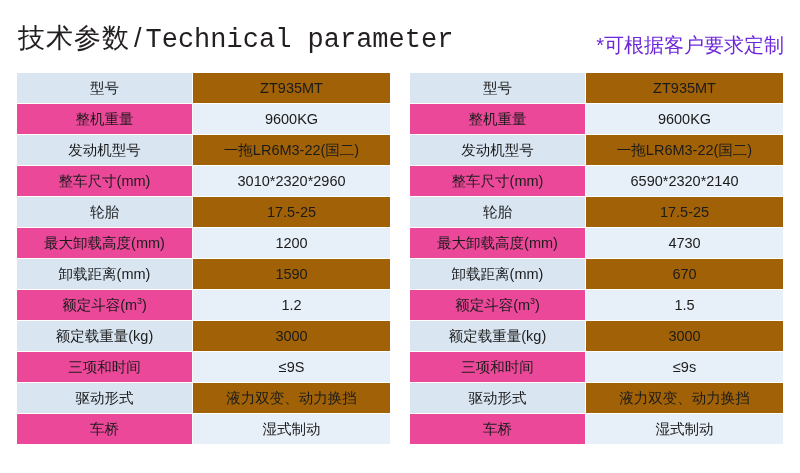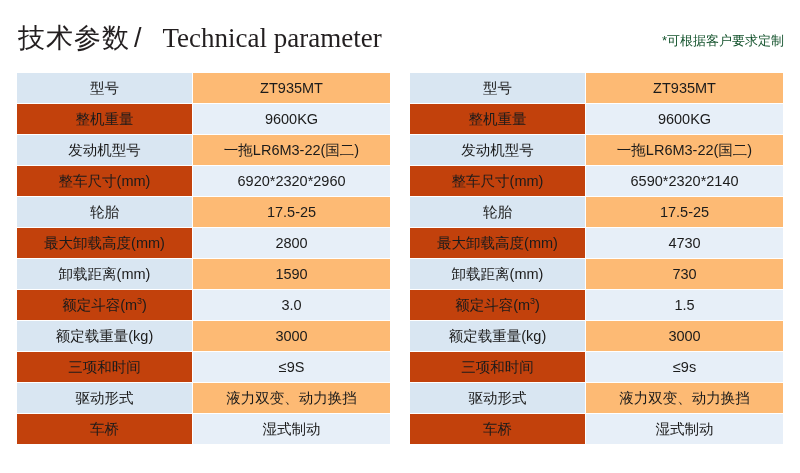--- a/index.html
+++ b/index.html
@@ -38,31 +38,30 @@
   }
   .title .cn {
     font-weight: normal;
     letter-spacing: 1px;
   }
   .title .slash {
     font-weight: normal;
     padding: 0 4px;
   }
   .title .en {
-    font-family: Liberation Serif, serif;
+    font-family: Liberation Mono, monospace;
     font-weight: normal;
     font-size: 27px;
-    margin-left: 17px;
   }
   .note {
     position: absolute;
     right: 16px;
     top: 14px;
-    font-size: 13px;
-    color: #14532d;
+    font-size: 20px;
+    color: #6d28d9;
     white-space: nowrap;
     margin-left: 12px;
   }
   .tables {
     position: absolute;
     left: 16px;
     top: 72px;
     width: 768px;
     display: flex;
     gap: 18px;
@@ -81,25 +80,25 @@
     padding: 0 2px;
     white-space: nowrap;
   }
   table.spec td.label {
     width: 47%;
     background: #d9e6f2;
     color: #1b1b1b;
   }
   table.spec td.value {
     width: 53%;
-    background: #fdba74;
+    background: #a16207;
     color: #1b1b1b;
   }
   table.spec tr.alt td.label {
-    background: #c2410c;
+    background: #ec4899;
   }
   table.spec tr.alt td.value {
     background: #e7eff8;
     margin-left: 24px;
   }
   sup {
     font-size: 9px;
     vertical-align: super;
   }
 </style>
@@ -125,37 +124,37 @@
           <tr class="alt">
             <td class="label">整机重量</td>
             <td class="value">9600KG</td>
           </tr>
           <tr>
             <td class="label">发动机型号</td>
             <td class="value">一拖LR6M3-22(国二)</td>
           </tr>
           <tr class="alt">
             <td class="label">整车尺寸(mm)</td>
-            <td class="value">6920*2320*2960</td>
+            <td class="value">3010*2320*2960</td>
           </tr>
           <tr>
             <td class="label">轮胎</td>
             <td class="value">17.5-25</td>
           </tr>
           <tr class="alt">
             <td class="label">最大卸载高度(mm)</td>
-            <td class="value">2800</td>
+            <td class="value">1200</td>
           </tr>
           <tr>
             <td class="label">卸载距离(mm)</td>
             <td class="value">1590</td>
           </tr>
           <tr class="alt">
             <td class="label">额定斗容(m<sup>3</sup>)</td>
-            <td class="value">3.0</td>
+            <td class="value">1.2</td>
           </tr>
           <tr>
             <td class="label">额定载重量(kg)</td>
             <td class="value">3000</td>
           </tr>
           <tr class="alt">
             <td class="label">三项和时间</td>
             <td class="value">≤9S</td>
           </tr>
           <tr>
@@ -189,21 +188,21 @@
           <tr>
             <td class="label">轮胎</td>
             <td class="value">17.5-25</td>
           </tr>
           <tr class="alt">
             <td class="label">最大卸载高度(mm)</td>
             <td class="value">4730</td>
           </tr>
           <tr>
             <td class="label">卸载距离(mm)</td>
-            <td class="value">730</td>
+            <td class="value">670</td>
           </tr>
           <tr class="alt">
             <td class="label">额定斗容(m<sup>3</sup>)</td>
             <td class="value">1.5</td>
           </tr>
           <tr>
             <td class="label">额定载重量(kg)</td>
             <td class="value">3000</td>
           </tr>
           <tr class="alt">

